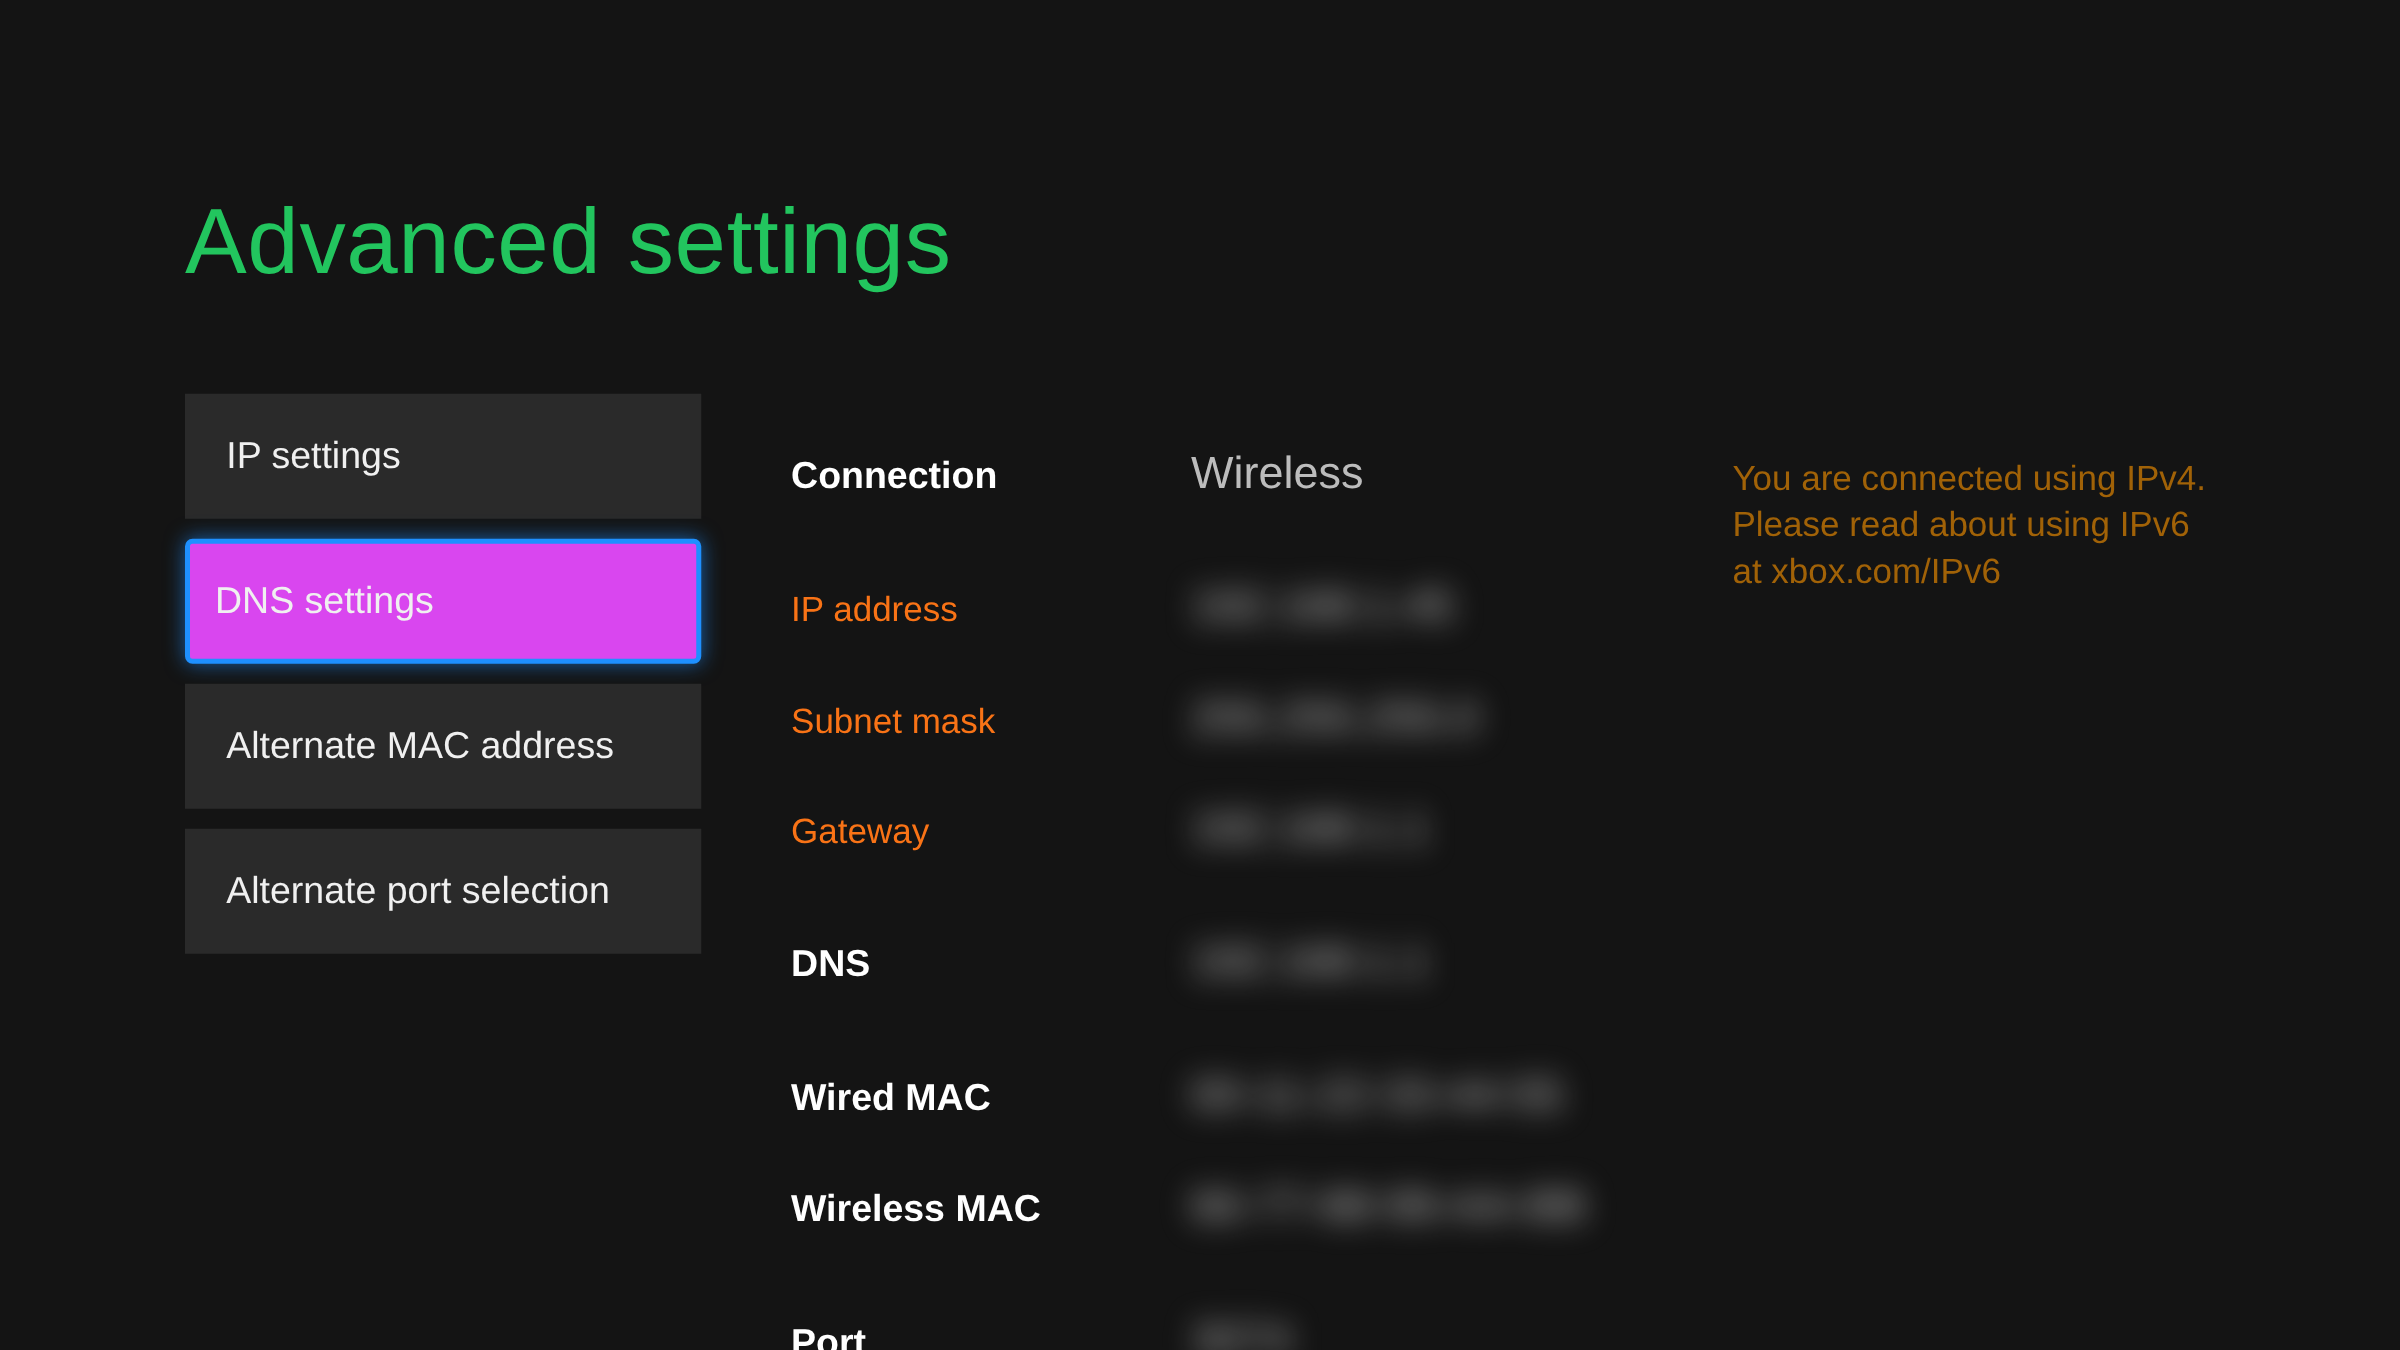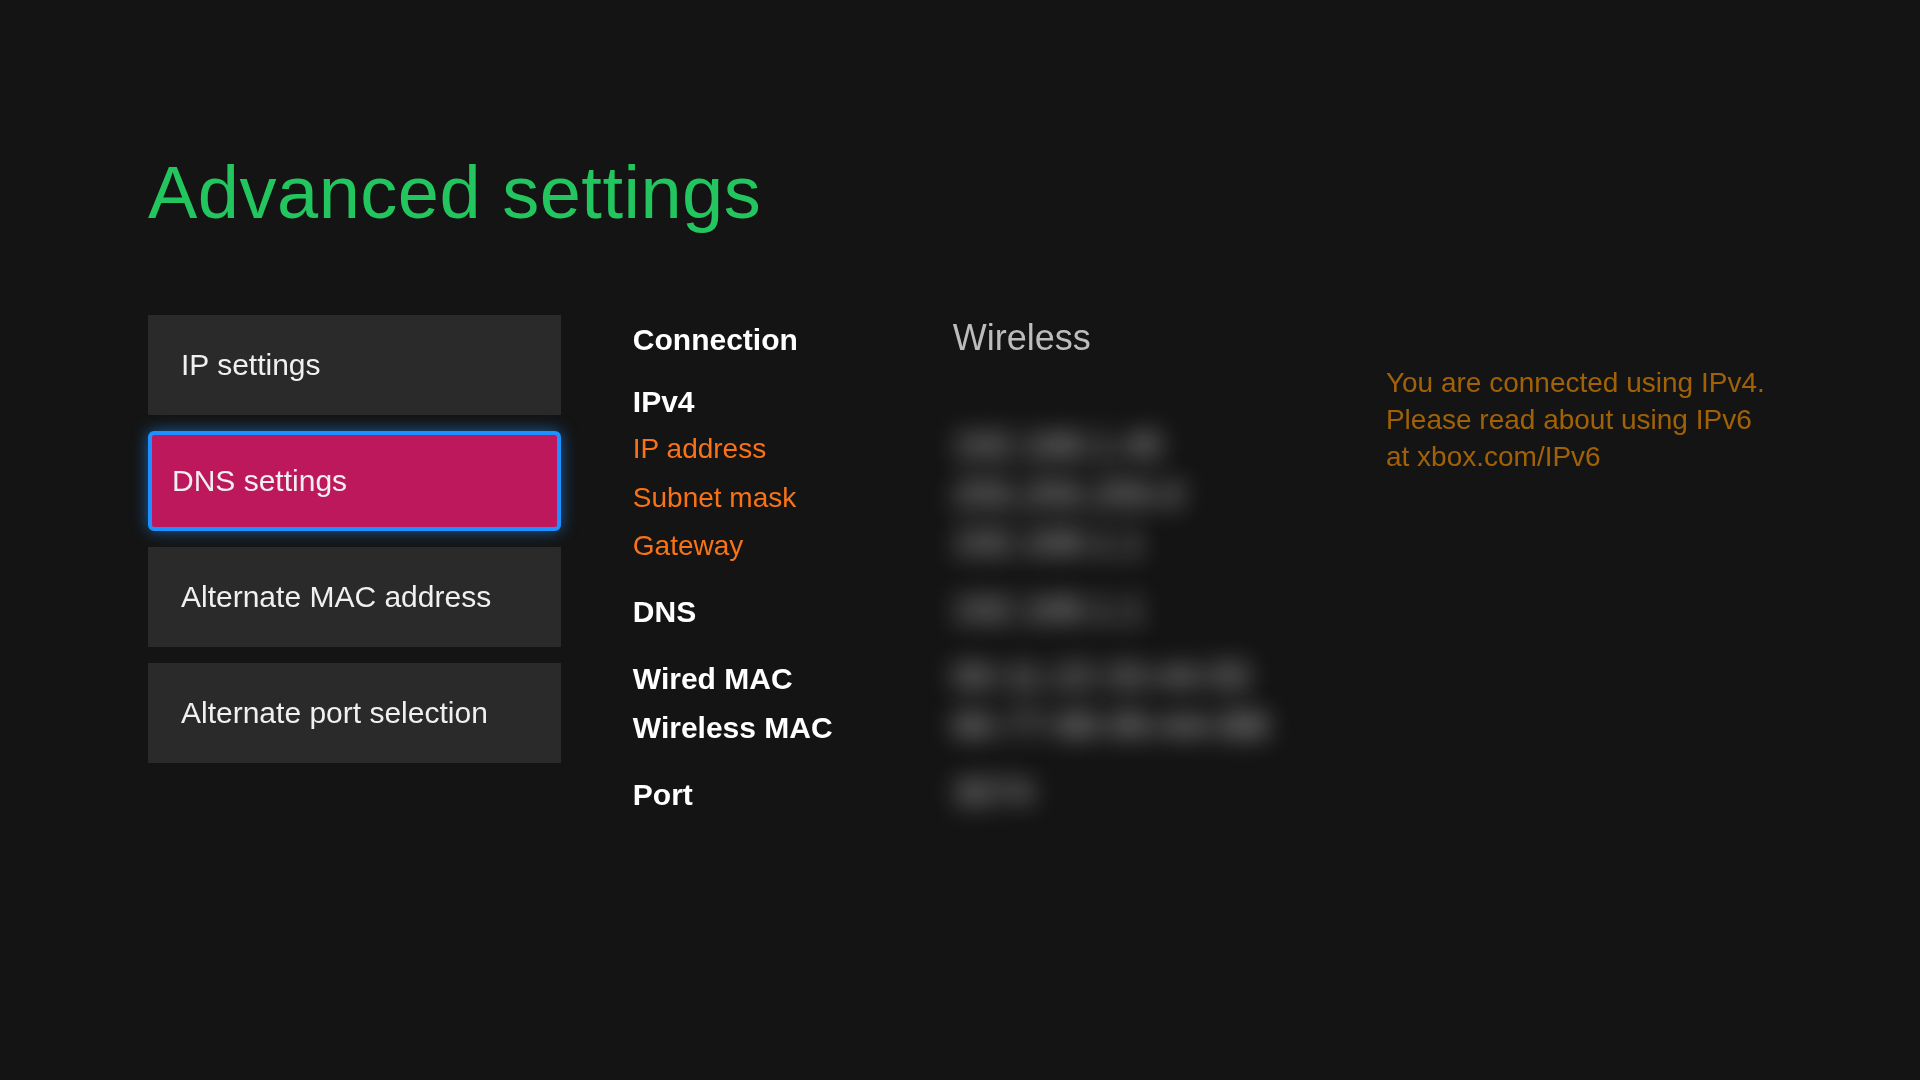--- a/index.html
+++ b/index.html
@@ -39,21 +39,21 @@
       background: #2a2a2a;
       display: flex;
       align-items: center;
       padding: 0 33px;
       font-size: 30px;
       font-weight: 400;
       color: #f0f0f0;
       cursor: pointer;
     }
     .sidebar-item.focused {
-      background: #be185d;
+      background: #d946ef;
       border: 4px solid #1e90ff;
       border-radius: 6px;
       box-shadow: 0 0 16px rgba(30,144,255,0.6);
       padding: 0 20px;
     }
     .details {
       margin-left: 72px;
       width: 760px;
       display: flex;
       flex-direction: column;
@@ -83,21 +83,21 @@
     .value {
       font-size: 36px;
       font-weight: 400;
       color: #bcbcbc;
     }
     .blurred {
       filter: blur(12px);
       user-select: none;
     }
     .gap-section { height: 18px; }
-    .row-line { line-height: 1.3; margin-bottom: 2px;}
+    .row-line { line-height: 1.3; margin-bottom: 2px; margin-top: 40px;}
     .info-panel {
       margin-left: 40px;
       width: 420px;
       padding-top: 50px;
     }
     .info-text {
       font-size: 28px;
       line-height: 1.32;
       color: #a16207;
       font-weight: 400;
@@ -125,24 +125,20 @@
       </div>
     </div>
 
     <div class="details">
       <div class="row row-line">
         <div class="label-col section-label">Connection</div>
         <div class="value-col value">Wireless</div>
       </div>
       <div class="gap-section"></div>
 
-      <div class="row row-line">
-        <div class="label-col section-label">IPv4</div>
-        <div class="value-col"></div>
-      </div>
       <div class="row row-line">
         <div class="label-col sub-label">IP address</div>
         <div class="value-col value blurred">192.168.1.45</div>
       </div>
       <div class="row row-line">
         <div class="label-col sub-label">Subnet mask</div>
         <div class="value-col value blurred">255.255.255.0</div>
       </div>
       <div class="row row-line">
         <div class="label-col sub-label">Gateway</div>

